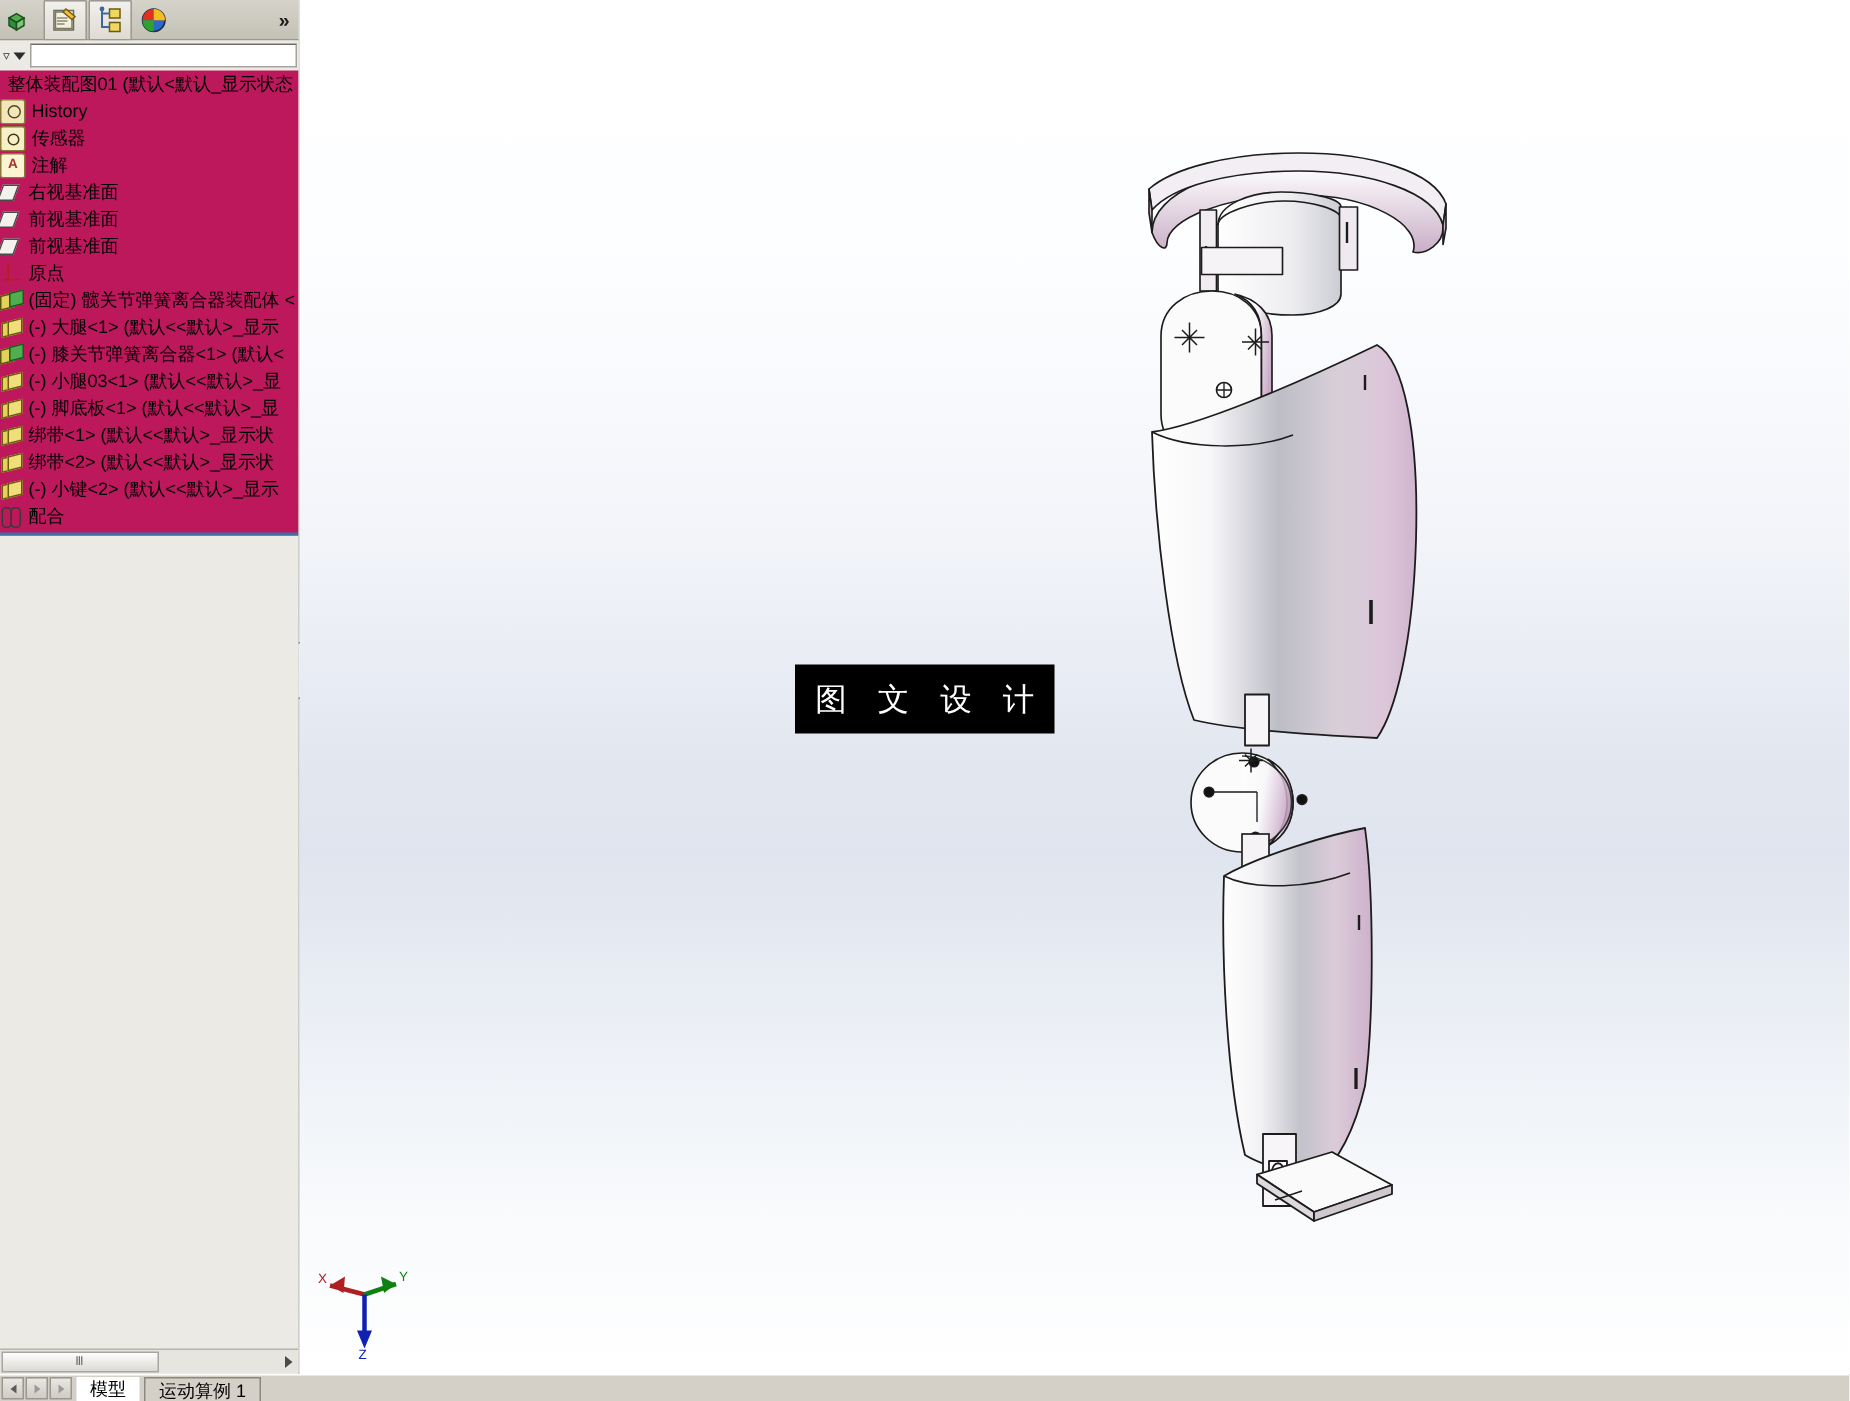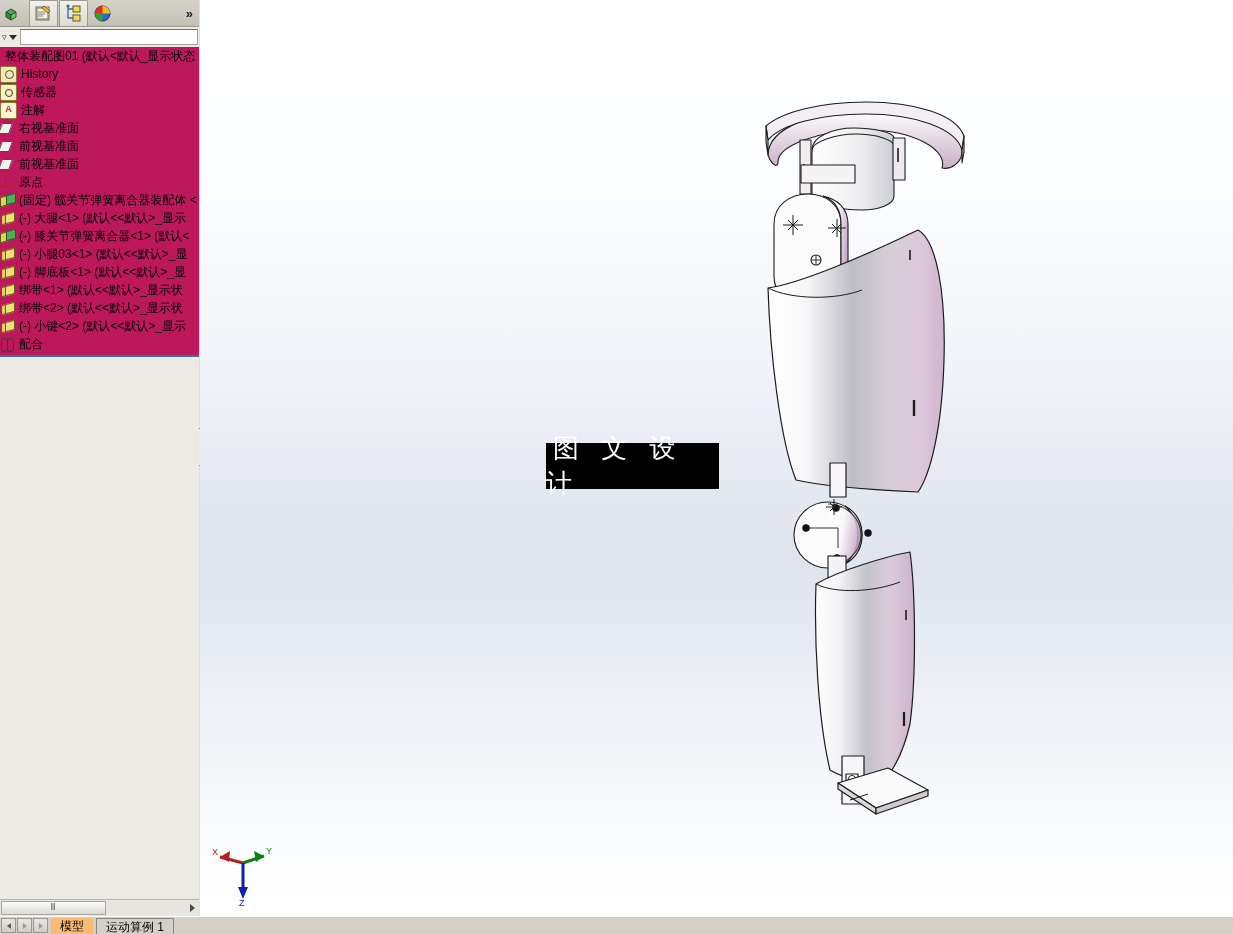--- a/index.html
+++ b/index.html
@@ -148,25 +148,25 @@
         #fdfeff 18%,
         #f3f5fa 38%,
         #e3e7f0 55%,
         #dfe4ee 62%,
         #edf0f6 76%,
         #f8fafc 88%,
         #ffffff 100%);
     overflow:hidden;
   }
   .watermark{
-    position:absolute;left:346px;top:443px;width:173px;height:46px;
+    position:absolute;left:330px;top:443px;width:173px;height:46px;
     background:#000000;color:#ffffff;
     display:flex;align-items:center;justify-content:center;
     font-family:"DejaVu Serif","Liberation Serif",serif;
-    font-size:26px;letter-spacing:7px;text-indent:7px;
+    font-size:21px;letter-spacing:7px;text-indent:7px;
   }
   .triad{position:absolute;left:8px;top:845px;width:70px;height:62px;}
   .triad text{font-family:"Liberation Sans",sans-serif;font-size:9px;}
 
   
   .tabbar{
     position:absolute;left:0;top:916px;width:1233px;height:18px;
     background:#d4d0c8;border-top:1px solid #ffffff;
     box-sizing:border-box;display:flex;align-items:flex-end;
   }
@@ -181,21 +181,21 @@
   }
   .navbtn i.l{border-right:4px solid #5a5a5a;}
   .navbtn i.r{border-left:4px solid #9a9a9a;}
   .navbtn i.e{border-left:4px solid #9a9a9a;}
   .navbtn i.e:after{content:"";}
   .btab{
     height:16px;line-height:16px;padding:0 9px;margin-left:3px;
     font-size:12px;color:#000;white-space:nowrap;
   }
   .btab.active{
-    background:#fdba74;
+    background:#ffffff;
   }
   .btab.other{
     background:#d4d0c8;border:1px solid #8c8880;border-bottom:none;
     box-sizing:border-box;
   }
   .tabbar-line{
     position:absolute;left:0;top:916px;width:1233px;height:1px;background:#8c8880;
   }
 </style>
 </head>

